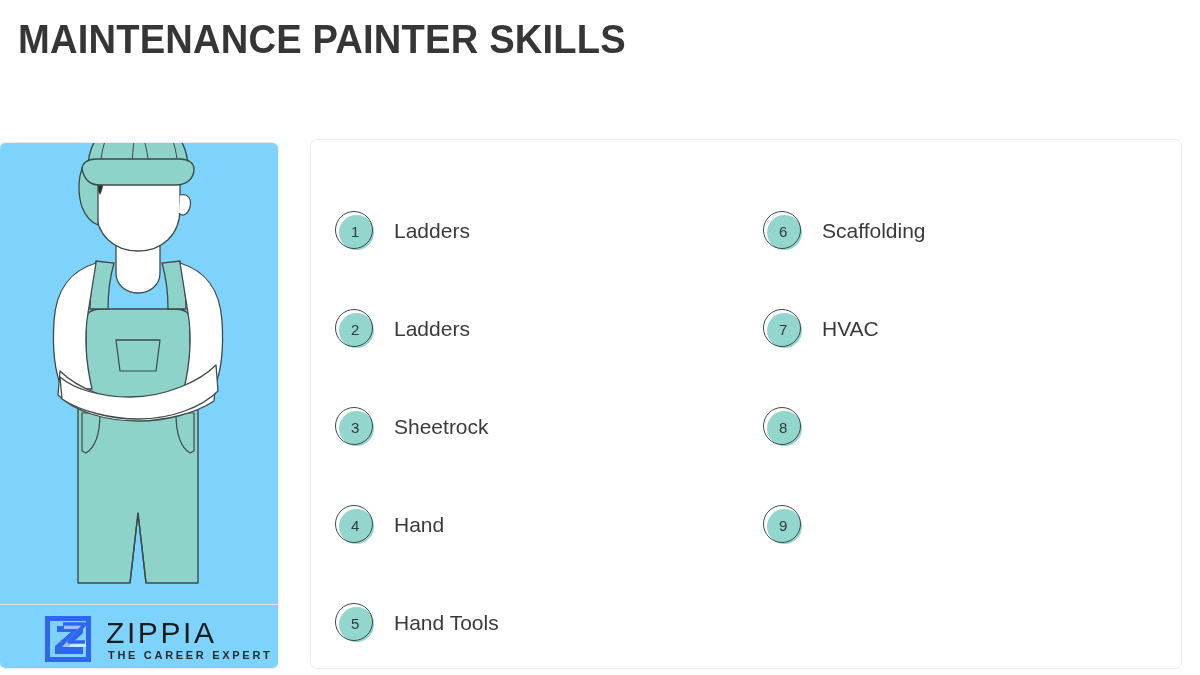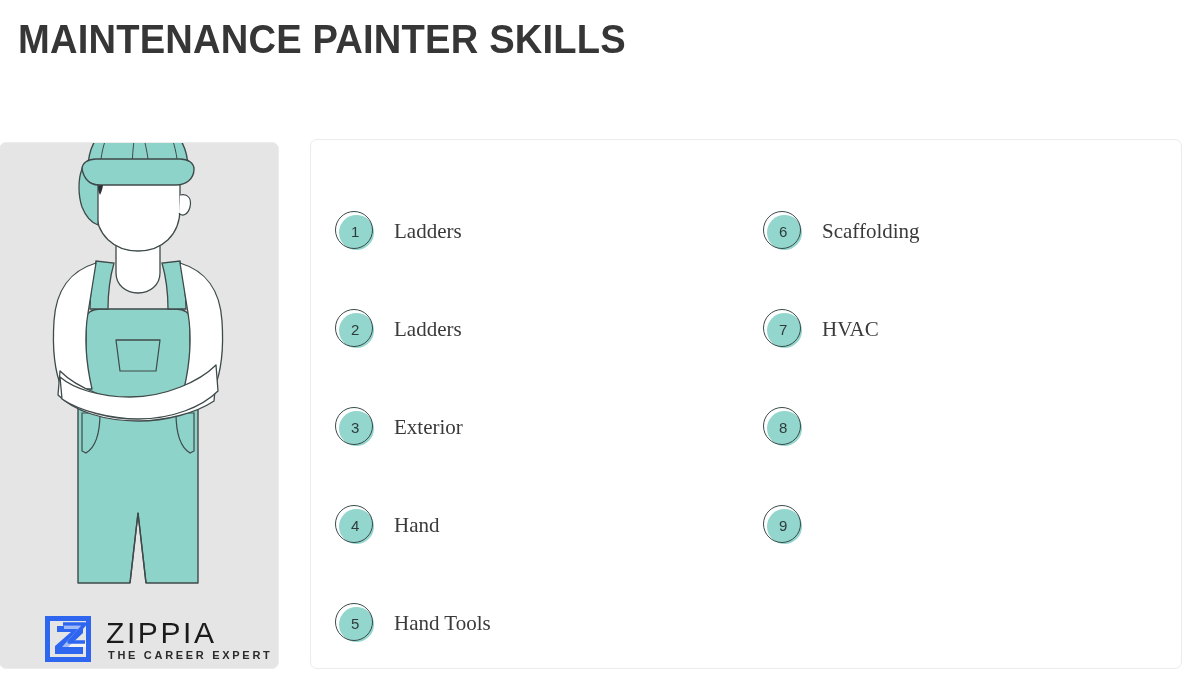--- a/index.html
+++ b/index.html
@@ -38,21 +38,21 @@
     transform-origin: left top;
   }
 
   
   .illus-card {
     position: absolute;
     left: -1px;
     top: 142px;
     width: 280px;
     height: 527px;
-    background: #e5e5e5;
+    background: #7dd3fc;
     border: 1px solid #ececec;
     border-radius: 7px;
     box-sizing: border-box;
     overflow: hidden;
   }
   .illus-stage {
     position: absolute;
     left: 0;
     top: 0;
     width: 278px;
@@ -184,21 +184,21 @@
     display: flex;
     align-items: center;
     justify-content: center;
     font-family: "Liberation Sans", sans-serif;
     font-size: 15px;
     font-weight: normal;
     color: #2f3b3b;
     letter-spacing: -0.2px;
   }
   .skill-label {
-    font-family: Liberation Serif, serif;
+    font-family: Liberation Sans, sans-serif;
     font-size: 21px;
     font-weight: normal;
     color: #3a3a3a;
     line-height: 26px;
     white-space: nowrap;
   }
 </style>
 </head>
 <body>
 
@@ -301,21 +301,21 @@
             <div class="badge-num">2</div>
           </div>
           <div class="skill-label">Ladders</div>
         </div>
         <div class="skill-row">
           <div class="badge">
             <div class="badge-fill"></div>
             <div class="badge-ring"></div>
             <div class="badge-num">3</div>
           </div>
-          <div class="skill-label">Exterior</div>
+          <div class="skill-label">Sheetrock</div>
         </div>
         <div class="skill-row">
           <div class="badge">
             <div class="badge-fill"></div>
             <div class="badge-ring"></div>
             <div class="badge-num">4</div>
           </div>
           <div class="skill-label">Hand</div>
         </div>
         <div class="skill-row">

